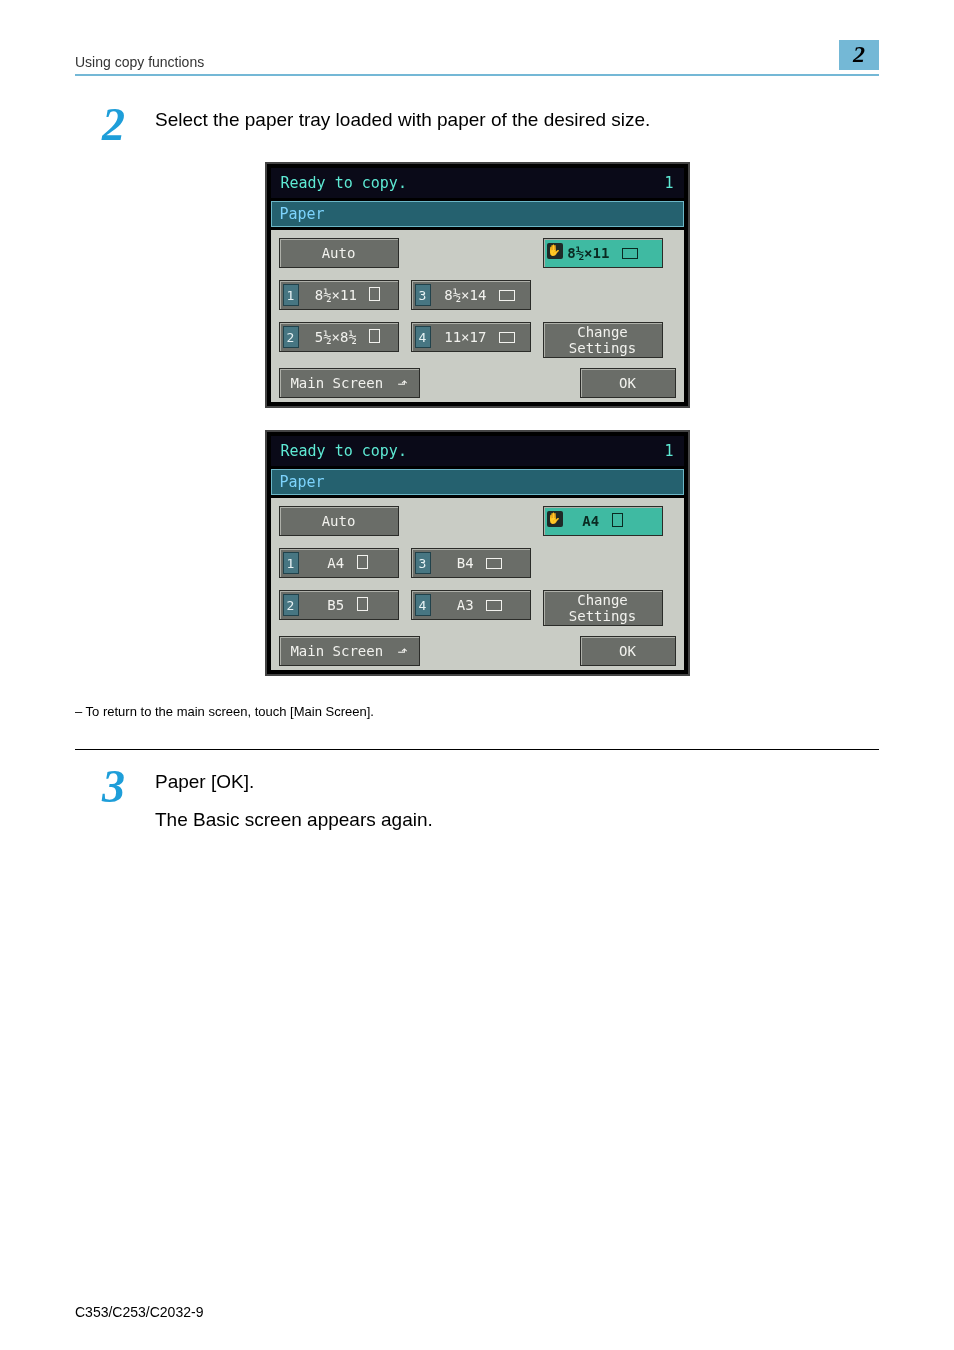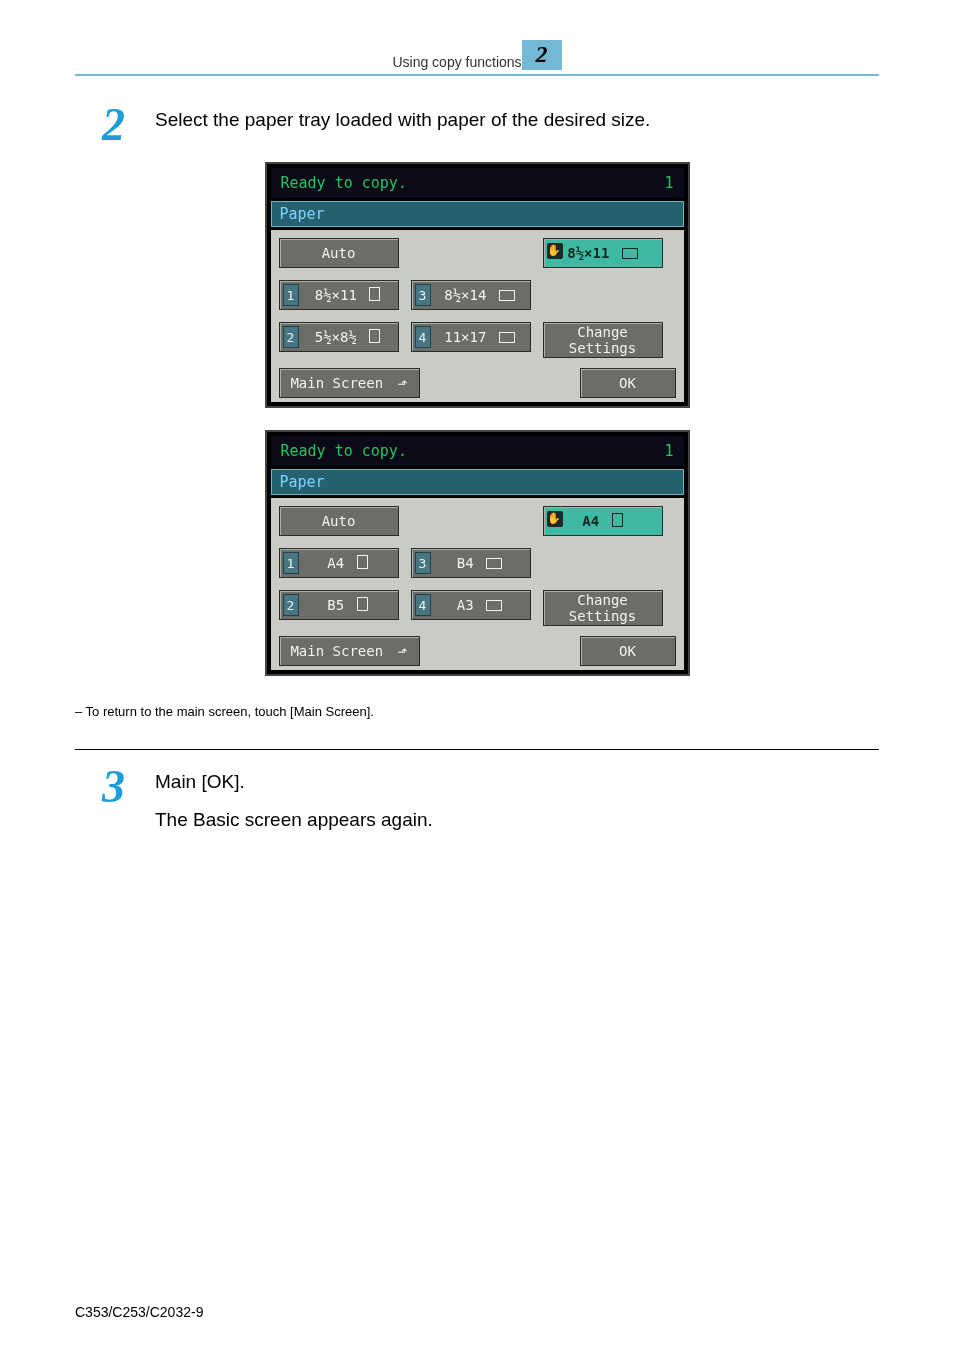--- a/index.html
+++ b/index.html
@@ -15,21 +15,21 @@
   }
   .page {
     padding: 40px 75px 30px 75px;
     box-sizing: border-box;
     height: 100%;
     display: flex;
     flex-direction: column;
   }
   .header-row {
     display: flex;
-    justify-content: center;
+    justify-content: space-between;
     align-items: flex-end;
     font-size: 14px;
     color: #333;
   }
   .chapter-tab {
     background: #74b8d6;
     color: #000;
     font-weight: bold;
     font-style: italic;
     font-size: 24px;
@@ -92,21 +92,21 @@
     background: #000;
     border: 2px solid #444;
     padding: 4px;
     box-sizing: border-box;
     font-family: "Lucida Console", Monaco, monospace;
     font-size: 15px;
     color: #e6e6e6;
   }
   .ps-topbar {
     background: #0a0a18;
-    color: #22c55e;
+    color: #5eead4;
     display: flex;
     justify-content: space-between;
     padding: 6px 10px;
     font-size: 15px;
   }
   .ps-title {
     background: #25616f;
     border: 1px solid #6cb7c7;
     color: #7dd3fc;
     padding: 3px 8px;
@@ -328,21 +328,21 @@
 
   <div class="indent-body dash-list">
     <div class="item">To return to the main screen, touch [Main Screen].</div>
   </div>
 
   <hr class="section-rule">
 
   <div class="step-row">
     <div class="step-num">3</div>
     <div class="step-body">
-      <div>Main [OK].</div>
+      <div>Paper [OK].</div>
       <div style="margin-top:10px">The Basic screen appears again.</div>
     </div>
   </div>
 
   <div class="footer-row">
     <span>C353/C253/C203</span>
     <span>2-9</span>
   </div>
 
 </div>

